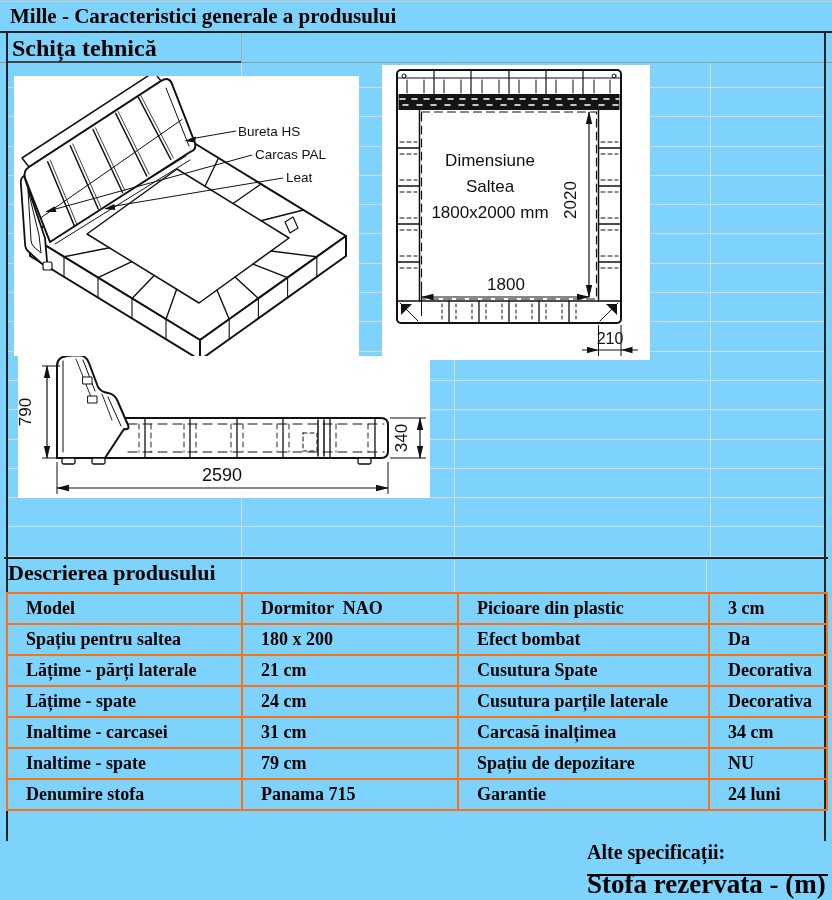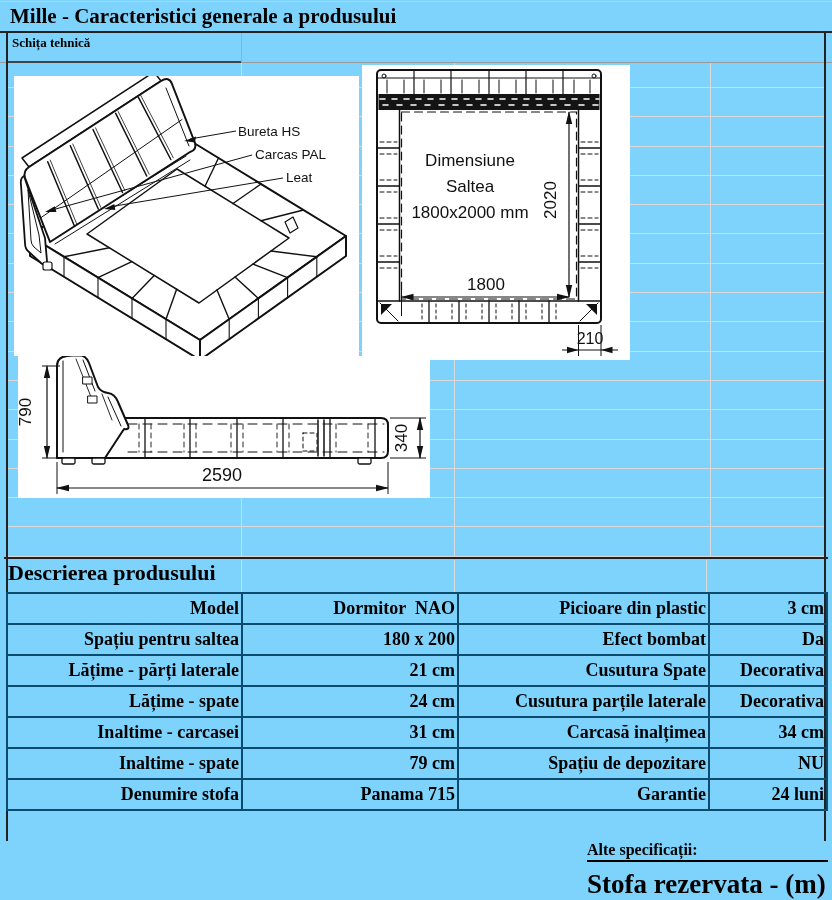--- a/index.html
+++ b/index.html
@@ -11,28 +11,28 @@
           transparent 0px,transparent 24px,#d9d9d9 24px,#d9d9d9 25px,
           transparent 25px,transparent 29.3px);}
   .gv{position:absolute;top:0;width:1px;height:100%;background:#d9d9d9;}
   .gseg{position:absolute;width:1px;background:#d9d9d9;}
   .hl{position:absolute;background:#222;}
   .hl-soft{position:absolute;background:#999;}
   .vl{position:absolute;background:#222;}
   .box{position:absolute;background:#fff;}
   .box svg{display:block;}
   .title{position:absolute;left:10px;top:4px;font-size:21px;font-weight:bold;white-space:nowrap;}
-  .schita{position:absolute;left:12px;top:35px;font-size:13px;font-weight:bold;}
+  .schita{position:absolute;left:12px;top:35px;font-size:24px;font-weight:bold;}
   .descr{position:absolute;left:8px;top:560px;font-size:22px;font-weight:bold;}
   table.spec{position:absolute;left:6px;top:592px;width:820px;border-collapse:collapse;
              table-layout:fixed;font-weight:bold;font-size:18px;font-family:"Liberation Serif",serif;}
-  table.spec td{border:2px solid #0c4a6e;height:27px;padding:0 2px 0 2px;white-space:pre;overflow:hidden;text-align:right;}
+  table.spec td{border:2px solid #f97316;height:27px;padding:0 2px 0 18px;white-space:pre;overflow:hidden;}
   table.spec tr{height:31px;}
   .alte{position:absolute;left:587px;top:841px;width:241px;border-bottom:2.5px solid #000;
-        font-size:16px;font-weight:bold;padding-bottom:1px;}
+        font-size:20px;font-weight:bold;padding-bottom:10px;}
   .stofa{position:absolute;left:587px;top:869px;font-size:27px;font-weight:bold;}
   svg text{font-family:"Liberation Sans",sans-serif;fill:#111;}
   svg .lbl{font-size:13.5px;}
   svg .dimtxt{font-size:17px;}
   svg .dimtxt-s{font-size:16px;}
   svg .cap{font-size:17px;}
   svg line,svg path,svg rect,svg circle,svg polygon{vector-effect:none;}
 </style>
 </head>
 <body>
@@ -136,21 +136,21 @@
         <polygon points="45,212 56.4,212 54.8,206.2" fill="#111"></polygon>
         <line x1="283" y1="178" x2="112" y2="206.5" stroke="#111" stroke-width="1"></line>
         <polygon points="104,209 115.3,210.1 114.3,204.1" fill="#111"></polygon>
         <text x="238" y="136" class="lbl">Bureta HS</text>
         <text x="255" y="159" class="lbl">Carcas PAL</text>
         <text x="286" y="182" class="lbl">Leat</text>
       </g>
     </svg>
   </div>
 
-  <div class="box" style="left:362px;top:65px;width:268px;height:295px;">
+  <div class="box" style="left:382px;top:65px;width:268px;height:295px;">
     <svg width="268" height="295" viewBox="362 65 268 295">
       <g stroke="#111" fill="none" stroke-linecap="round">
         <rect x="377" y="70" width="224" height="253" rx="4" fill="#fff" stroke-width="2"></rect>
 
         <line x1="377" y1="78" x2="601" y2="78" stroke-width="1.2"></line>
         <g stroke-width="1.2">
           <line x1="414" y1="70" x2="414" y2="94"></line>
             <line x1="451" y1="70" x2="451" y2="94"></line>
           <line x1="489" y1="70" x2="489" y2="94"></line>
             <line x1="526" y1="70" x2="526" y2="94"></line>

